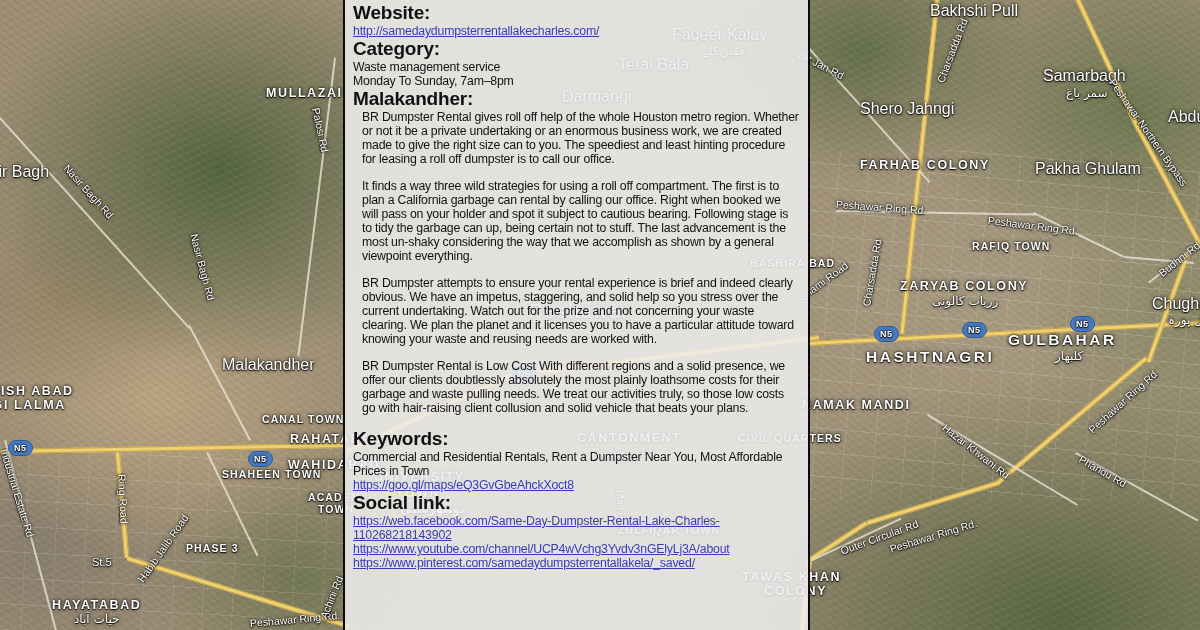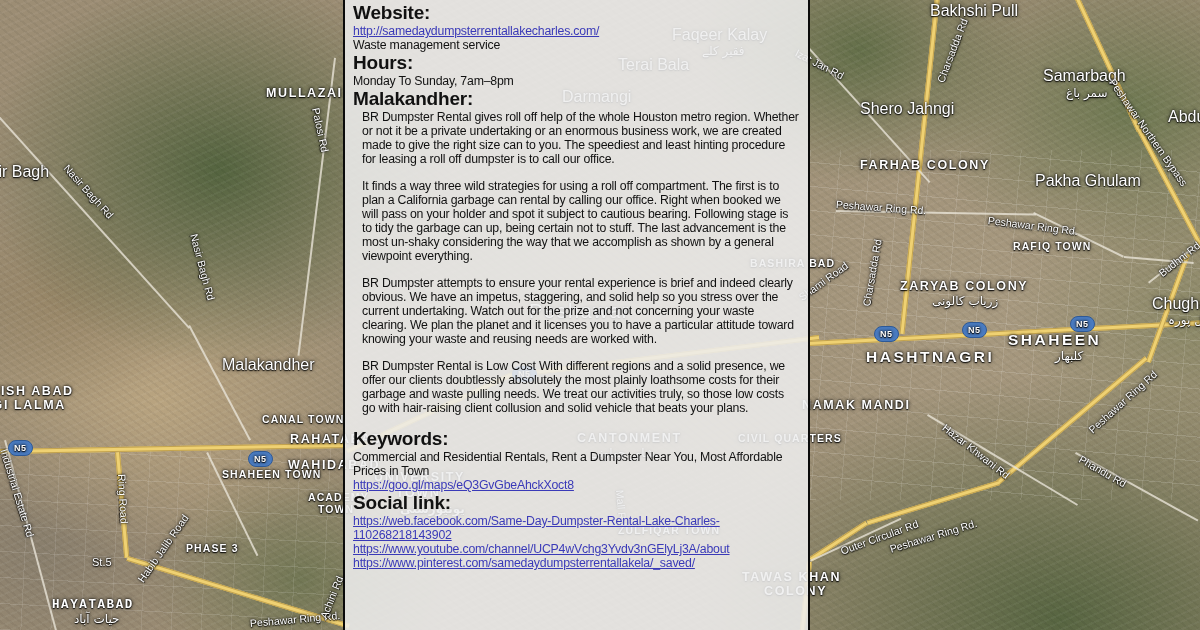--- a/index.html
+++ b/index.html
@@ -122,21 +122,21 @@
     <span class="area" style="left: 290px; top: 432px;">RAHATABAD</span>
     <span class="area" style="left: 288px; top: 458px;">WAHIDABAD</span>
     <span class="area-sm" style="left: 222px; top: 468px;">SHAHEEN TOWN</span>
     <span class="area-sm" style="left: 308px; top: 491px;">ACADEMY</span>
     <span class="area-sm" style="left: 318px; top: 503px;">TOWN</span>
     <span class="road" style="left: 122px; top: 468px; transform: rotate(87deg);">Ring Road</span>
     <span class="road" style="left: 4px; top: 443px; transform: rotate(73deg);">Industrial Estate Rd</span>
     <span class="road" style="left: 140px; top: 575px; transform: rotate(-55deg);">Habib Jalib Road</span>
     <span class="town-sm" style="left: 92px; top: 556px;">St.5</span>
     <span class="area-sm" style="left: 186px; top: 542px;">PHASE 3</span>
-    <span class="area" style="left: 52px; top: 598px; font-family: Liberation Mono, monospace;">HAYATABAD</span>
+    <span class="area" style="left: 52px; top: 598px;">HAYATABAD</span>
     <span class="urdu" style="left: 74px; top: 612px;">حیات آباد</span>
     <span class="road" style="left: 250px; top: 617px; transform: rotate(-5deg);">Peshawar Ring Rd.</span>
     <span class="road" style="left: 323px; top: 612px; transform: rotate(-68deg);">Achini Rd</span>
     <span class="town-lg" style="left: 672px; top: 26px;">Faqeer Kalay</span>
     <span class="urdu" style="left: 702px; top: 44px;">فقیر کلے</span>
     <span class="town-lg" style="left: 618px; top: 56px;">Terai Bala</span>
     <span class="town-lg" style="left: 562px; top: 88px;">Darmangi</span>
     <span class="city" style="left: 529px; top: 300px;">Peshawar</span>
     <span class="area" style="left: 577px; top: 431px;">CANTONMENT</span>
     <span class="urdu" style="left: 590px; top: 446px; text-align: right;">پشاور چھاونی</span>
@@ -150,54 +150,54 @@
     <span class="area" style="left: 764px; top: 584px;">COLONY</span>
     <span class="town-lg" style="left: 930px; top: 2px;">Bakhshi Pull</span>
     <span class="road" style="left: 940px; top: 76px; transform: rotate(-69deg);">Charsadda Rd</span>
     <span class="road" style="left: 796px; top: 46px; transform: rotate(27deg);">Izat Jan Rd</span>
     <span class="town-lg" style="left: 1043px; top: 67px;">Samarbagh</span>
     <span class="urdu" style="left: 1066px; top: 86px;">سمر باغ</span>
     <span class="town-lg" style="left: 860px; top: 100px;">Shero Jahngi</span>
     <span class="road" style="left: 1112px; top: 74px; transform: rotate(55deg);">Peshawar Northern Bypass</span>
     <span class="town-lg" style="left: 1168px; top: 108px;">Abdul-</span>
     <span class="area" style="left: 860px; top: 158px;">FARHAB COLONY</span>
-    <span class="town-lg" style="left: 1035px; top: 172px;">Pakha Ghulam</span>
+    <span class="town-lg" style="left: 1035px; top: 160px;">Pakha Ghulam</span>
     <span class="road" style="left: 836px; top: 198px; transform: rotate(4deg);">Peshawar Ring Rd.</span>
     <span class="road" style="left: 988px; top: 214px; transform: rotate(7deg);">Peshawar Ring Rd.</span>
     <span class="road" style="left: 866px; top: 300px; transform: rotate(-80deg);">Charsadda Rd</span>
-    <span class="area-sm" style="left: 972px; top: 240px; margin-left: 41px;">RAFIQ TOWN</span>
+    <span class="area-sm" style="left: 972px; top: 240px;">RAFIQ TOWN</span>
     <span class="road" style="left: 1160px; top: 268px; transform: rotate(-38deg);">Budhni Rd</span>
     <span class="area-sm" style="left: 750px; top: 257px;">BASHIRA BAD</span>
     <span class="road" style="left: 800px; top: 292px; transform: rotate(-36deg);">Shami Road</span>
     <span class="area" style="left: 900px; top: 279px;">ZARYAB COLONY</span>
     <span class="urdu" style="left: 932px; top: 294px;">زریاب کالونی</span>
     <span class="town-lg" style="left: 1152px; top: 295px;">Chughalpura</span>
     <span class="urdu" style="left: 1168px; top: 313px;">چغل پورہ</span>
     <span class="area-lg" style="left: 866px; top: 348px;">HASHTNAGRI</span>
-    <span class="area-lg" style="left: 1008px; top: 331px;">SHAHEEN</span>
+    <span class="area-lg" style="left: 1008px; top: 331px;">GULBAHAR</span>
     <span class="urdu" style="left: 1055px; top: 349px;">کلبهار</span>
     <span class="area" style="left: 802px; top: 398px;">NAMAK MANDI</span>
     <span class="road" style="left: 944px; top: 420px; transform: rotate(38deg);">Hazar Khwani Rd</span>
     <span class="road" style="left: 1090px; top: 425px; transform: rotate(-42deg);">Peshawar Ring Rd</span>
     <span class="road" style="left: 1080px; top: 452px; transform: rotate(30deg);">Phandu Rd</span>
     <span class="road" style="left: 841px; top: 545px; transform: rotate(-20deg);">Outer Circular Rd</span>
     <span class="road" style="left: 890px; top: 543px; transform: rotate(-17deg);">Peshawar Ring Rd.</span>
     <span class="n5" style="left: 8px; top: 440px;">N5</span>
     <span class="n5" style="left: 248px; top: 451px;">N5</span>
     <span class="n5" style="left: 512px; top: 366px;">N5</span>
     <span class="n5" style="left: 874px; top: 326px;">N5</span>
     <span class="n5" style="left: 962px; top: 322px;">N5</span>
     <span class="n5" style="left: 1070px; top: 316px;">N5</span>
   </div>
 
 <div id="panel">
     <div class="sec-h">Website:</div>
     <a class="lnk" href="#">http://samedaydumpsterrentallakecharles.com/</a>
+    <div class="sec-h">Category:</div>
     <div class="txt">Waste management service</div>
-    <div class="sec-h">Hours:</div>
     <div class="txt">Monday To Sunday, 7am–8pm</div>
     <div class="sec-h">Malakandher:</div>
     <div class="para">BR Dumpster Rental gives roll off help of the whole Houston metro region. Whether or not it be a private undertaking or an enormous business work, we are created made to give the right size can to you. The speediest and least hinting procedure for leasing a roll off dumpster is to call our office.</div>
     <div class="para">It finds a way three wild strategies for using a roll off compartment. The first is to plan a California garbage can rental by calling our office. Right when booked we will pass on your holder and spot it subject to cautious bearing. Following stage is to tidy the garbage can up, being certain not to stuff. The last advancement is the most un-shaky considering the way that we accomplish as shown by a general viewpoint everything.</div>
     <div class="para">BR Dumpster attempts to ensure your rental experience is brief and indeed clearly obvious. We have an impetus, staggering, and solid help so you stress over the current undertaking. Watch out for the prize and not concerning your waste clearing. We plan the planet and it licenses you to have a particular attitude toward knowing your waste and reusing needs are worked with.</div>
     <div class="para">BR Dumpster Rental is Low Cost With different regions and a solid presence, we offer our clients doubtlessly absolutely the most plainly loathsome costs for their garbage and waste pulling needs. We treat our activities truly, so those low costs go with hair-raising client collusion and solid vehicle that beats your plans.</div>
     <div class="sec-h">Keywords:</div>
     <div class="txt">Commercial and Residential Rentals, Rent a Dumpster Near You, Most Affordable Prices in Town</div>
     <a class="lnk" href="#">https://goo.gl/maps/eQ3GvGbeAhckXoct8</a>
     <div class="sec-h">Social link:</div>

